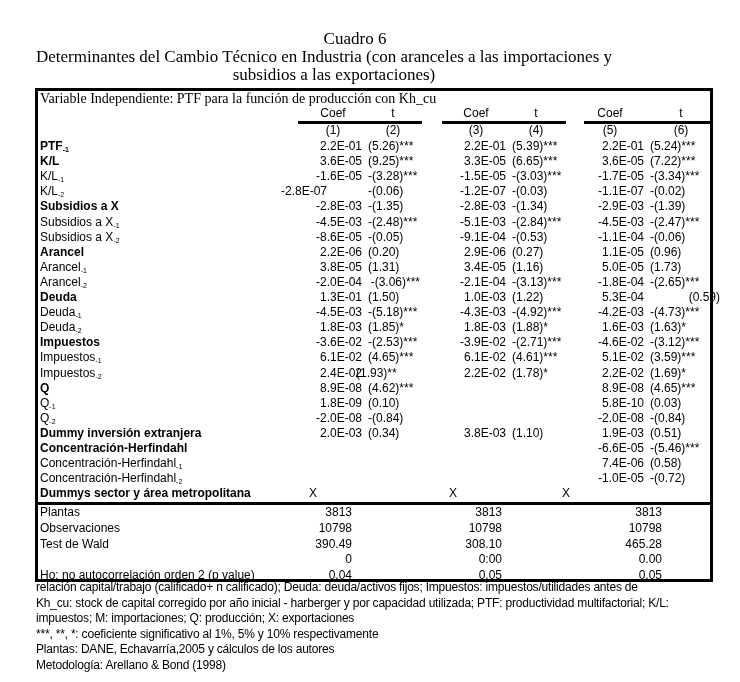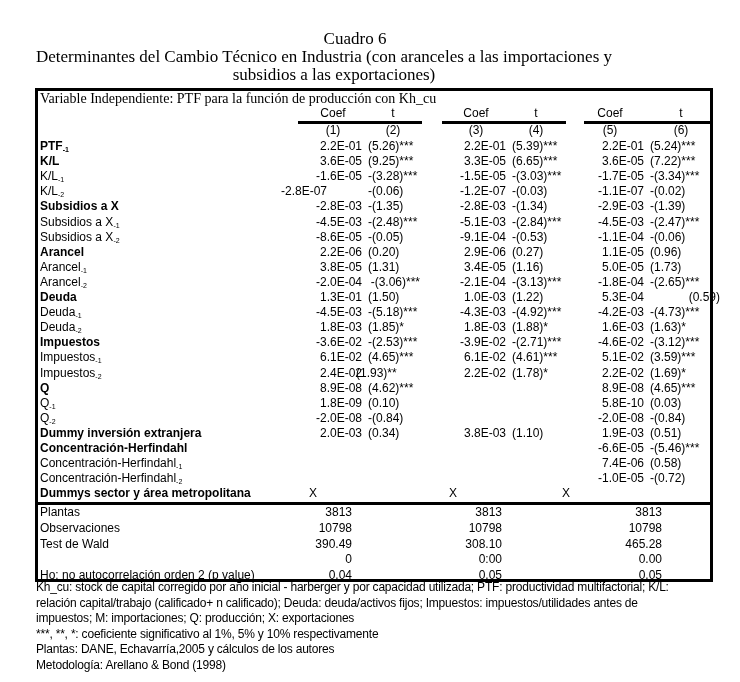--- a/index.html
+++ b/index.html
@@ -306,19 +306,19 @@
       <div class="row" style="top: 476.8px;">
         <span class="lbl">Ho: no autocorrelación orden 2 (p value)</span>
         <span class="stat" style="left:230px;width:84px;text-align:right;">0.04</span>
         <span class="stat" style="left:380px;width:84px;text-align:right;">0.05</span>
         <span class="stat" style="left:540px;width:84px;text-align:right;">0.05</span>
       </div>
     </div>
 </div>
 
 <div class="notes" id="notes">
+    <div>relación capital/trabajo (calificado+ n calificado); Deuda: deuda/activos fijos; Impuestos: impuestos/utilidades antes de</div>
     <div>Kh_cu: stock de capital corregido por año inicial - harberger y por capacidad utilizada; PTF: productividad multifactorial; K/L:</div>
-    <div>relación capital/trabajo (calificado+ n calificado); Deuda: deuda/activos fijos; Impuestos: impuestos/utilidades antes de</div>
     <div>impuestos; M: importaciones; Q: producción; X: exportaciones</div>
     <div>***, **, *: coeficiente significativo al 1%, 5% y 10% respectivamente</div>
     <div>Plantas: DANE, Echavarría,2005 y cálculos de los autores</div>
     <div>Metodología: Arellano &amp; Bond (1998)</div>
   </div>
 
 </body></html>

